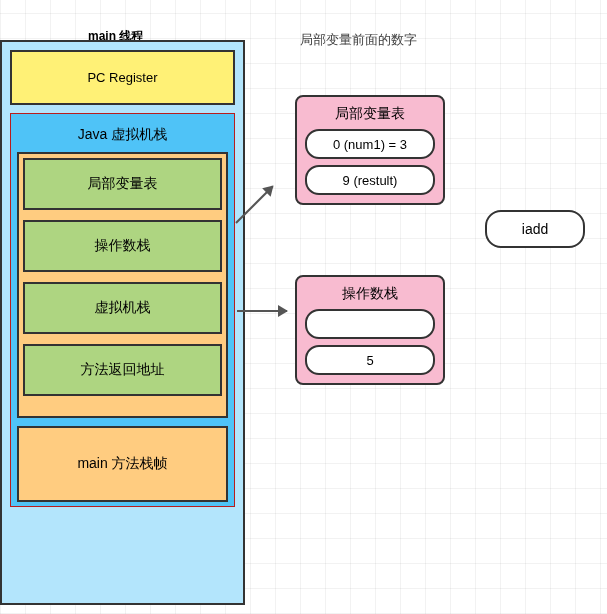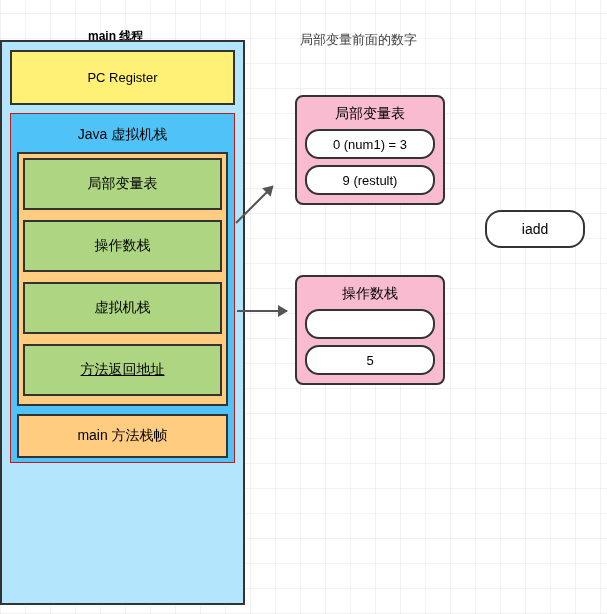--- a/index.html
+++ b/index.html
@@ -74,25 +74,25 @@
   .frame-box {
     border: 2px solid #333;
     background: #aed581;
     height: 52px;
     display: flex;
     align-items: center;
     justify-content: center;
     margin-bottom: 10px;
     font-size: 14px;
   }
-  .frame-box:last-child { margin-bottom: 0; text-decoration: underline; }
+  .frame-box:last-child { margin-bottom: 12px; }
   .main-frame {
     border: 2px solid #333;
     background: #ffcc80;
-    height: 44px;
+    height: 76px;
     display: flex;
     align-items: center;
     justify-content: center;
     font-size: 14px;
   }
   
   .detail-box {
     position: absolute;
     border: 2px solid #333;
     border-radius: 8px;

